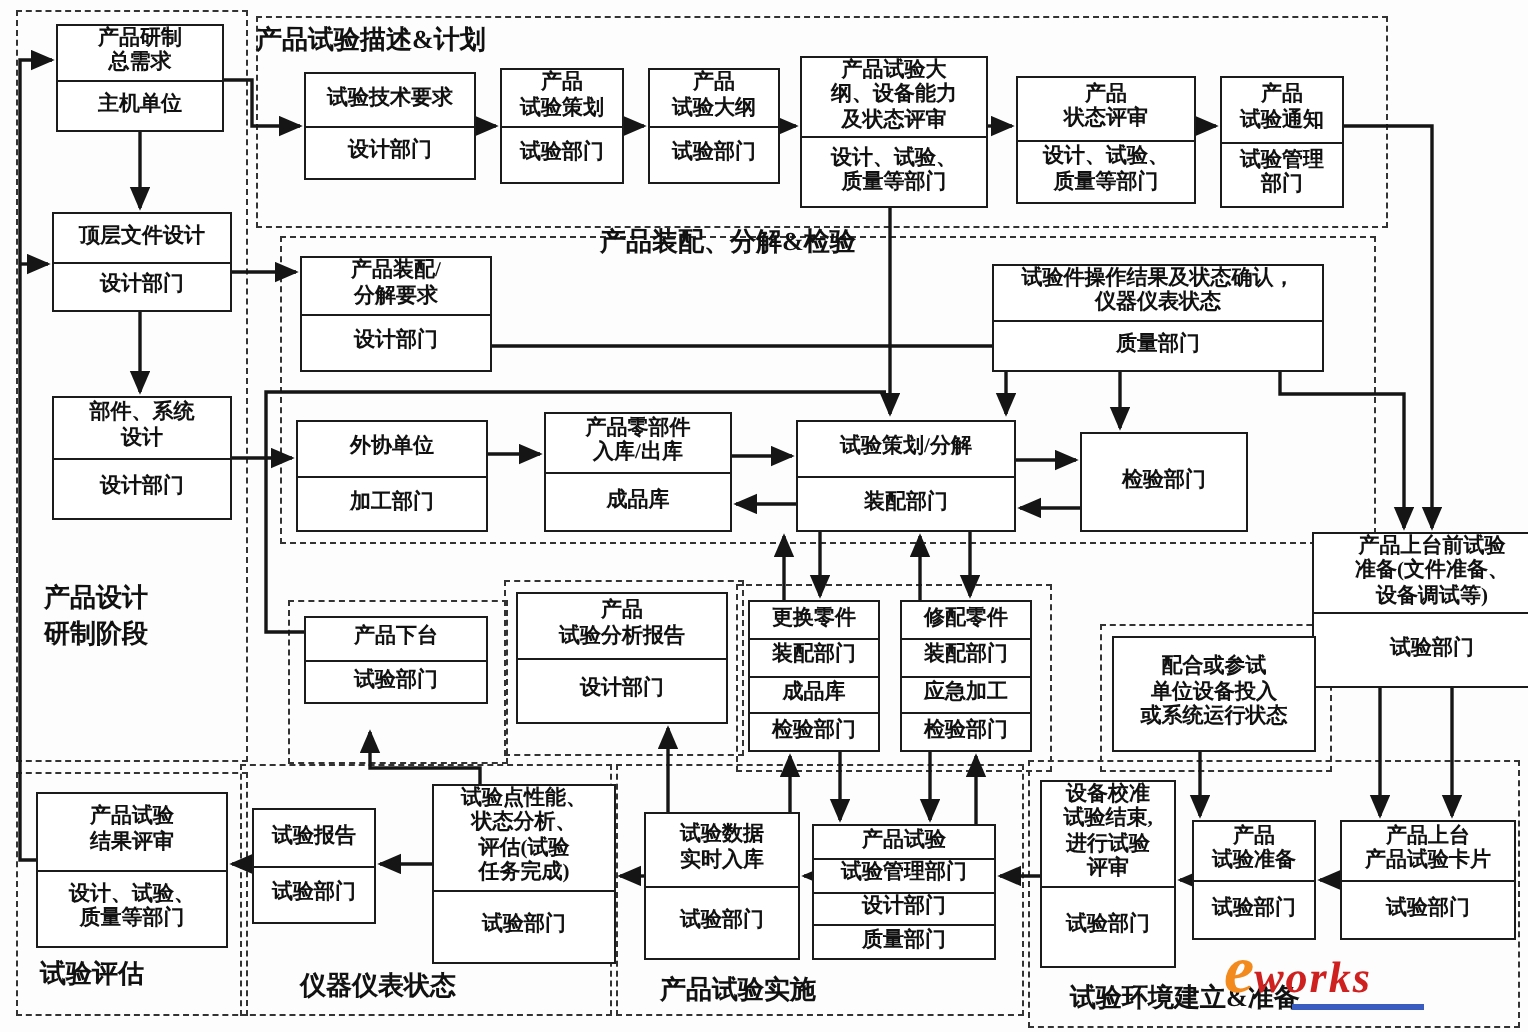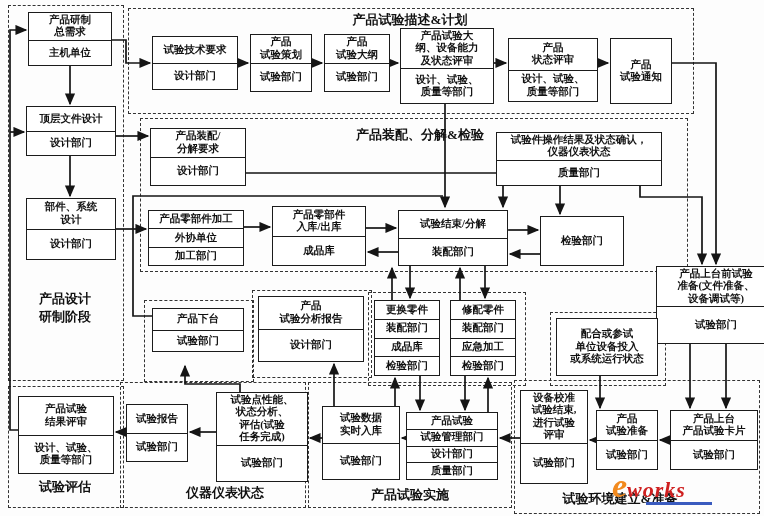--- a/index.html
+++ b/index.html
@@ -5,21 +5,21 @@
   html,body{margin:0;padding:0;background:#fff;}
   .stage{position:relative;width:764px;height:516px;background:#fdfdfd;overflow:hidden;
          font-family:"Liberation Serif","DejaVu Serif",serif;color:#111;}
   .region{position:absolute;border:1.5px dashed #333;background:transparent;z-index:1;}
   svg.wires{position:absolute;left:0;top:0;width:764px;height:516px;z-index:2;}
   svg.wires path{stroke:#151515;stroke-width:1.7;fill:none;}
   .box{position:absolute;background:#fff;border:1.4px solid #1b1b1b;display:flex;flex-direction:column;z-index:3;box-sizing:border-box;}
   .box .r{flex:1;display:flex;align-items:center;justify-content:center;text-align:center;
           white-space:pre-line;font-weight:700;font-size:10.5px;line-height:1.18;padding:1px 2px;}
   .box .r + .r{border-top:1.3px solid #1b1b1b;}
-  .rlabel{position:absolute;z-index:4;font-weight:700;font-size:13px;text-align:center;white-space:pre-line;color:#111;}
+  .rlabel{position:absolute;z-index:4;font-weight:700;font-size:13px;white-space:pre-line;color:#111;}
   .logo{position:absolute;left:612px;top:472px;z-index:5;display:flex;align-items:baseline;font-style:italic;font-weight:700;}
   .logo .e{font-size:34px;line-height:.8;}
   .logo .w{font-size:22px;letter-spacing:1px;}
   .logo .bar{position:absolute;left:34px;top:30px;width:66px;height:3px;}
 </style>
 </head>
 <body>
 
 <div class="stage">
 
@@ -123,43 +123,44 @@
     </div>
   <div class="box" style="left:508px;top:38px;width:90px;height:64px">
       <div class="r">产品
 状态评审</div>
       <div class="r">设计、试验、
 质量等部门</div>
     </div>
   <div class="box" style="left:610px;top:38px;width:62px;height:66px">
       <div class="r">产品
 试验通知</div>
+      <div class="r">试验管理
+部门</div>
     </div>
   <div class="box" style="left:150px;top:128px;width:96px;height:58px">
       <div class="r">产品装配/
 分解要求</div>
       <div class="r">设计部门</div>
     </div>
   <div class="box" style="left:496px;top:132px;width:166px;height:54px">
       <div class="r">试验件操作结果及状态确认，
 仪器仪表状态</div>
       <div class="r">质量部门</div>
     </div>
   <div class="box" style="left:148px;top:210px;width:96px;height:56px">
-      <div class="r">产品零部件加工</div>
       <div class="r">外协单位</div>
       <div class="r">加工部门</div>
     </div>
   <div class="box" style="left:272px;top:206px;width:94px;height:60px">
       <div class="r">产品零部件
 入库/出库</div>
       <div class="r">成品库</div>
     </div>
   <div class="box" style="left:398px;top:210px;width:110px;height:56px">
-      <div class="r">试验结束/分解</div>
+      <div class="r">试验策划/分解</div>
       <div class="r">装配部门</div>
     </div>
   <div class="box" style="left:540px;top:216px;width:84px;height:50px">
       <div class="r">检验部门</div>
     </div>
   <div class="box" style="left:152px;top:308px;width:92px;height:44px">
       <div class="r">产品下台</div>
       <div class="r">试验部门</div>
     </div>
   <div class="box" style="left:258px;top:296px;width:106px;height:66px">
@@ -232,21 +233,21 @@
     </div>
   <div class="box" style="left:670px;top:410px;width:88px;height:60px">
       <div class="r">产品上台
 产品试验卡片</div>
       <div class="r">试验部门</div>
     </div>
 
   <div class="rlabel" style="left:22px;top:290px;width:86px">产品设计
 研制阶段</div>
   <div class="rlabel" style="left:128px;top:11px;width:564px">产品试验描述&amp;计划</div>
-  <div class="rlabel" style="left:300px;top:126px;width:240px">产品装配、分解&amp;检验</div>
+  <div class="rlabel" style="left:300px;top:112px;width:240px">产品装配、分解&amp;检验</div>
   <div class="rlabel" style="left:20px;top:478px;width:90px">试验评估</div>
   <div class="rlabel" style="left:150px;top:484px;width:150px">仪器仪表状态</div>
   <div class="rlabel" style="left:330px;top:486px;width:160px">产品试验实施</div>
   <div class="rlabel" style="left:535px;top:490px;width:170px">试验环境建立&amp;准备</div>
 
   <div class="logo">
     <span class="e" style="color: rgb(242, 138, 30);">e</span>
       <span class="w" style="color: rgb(207, 32, 32);">works</span>
     <span class="bar" style="background: rgb(58, 91, 191);"></span>
   </div>

